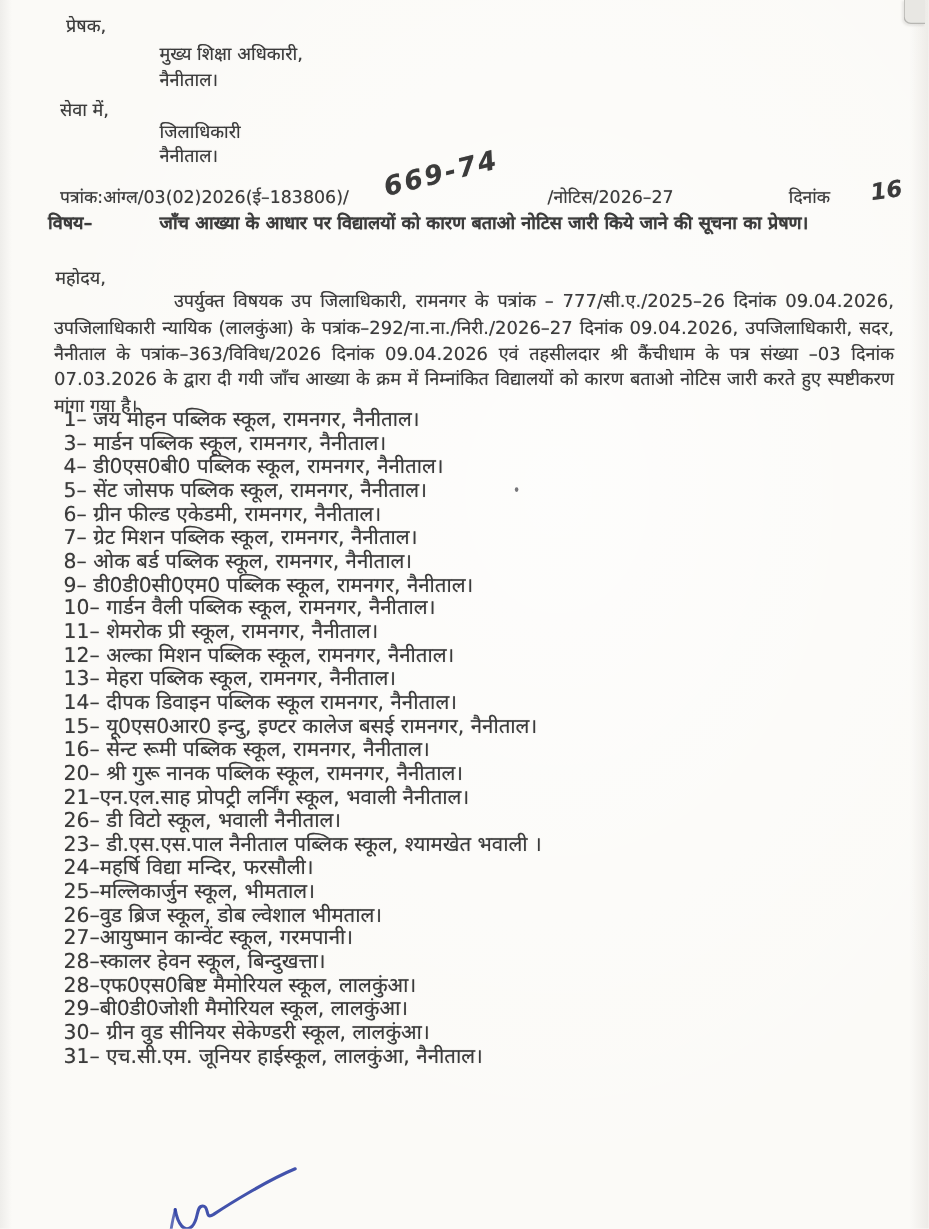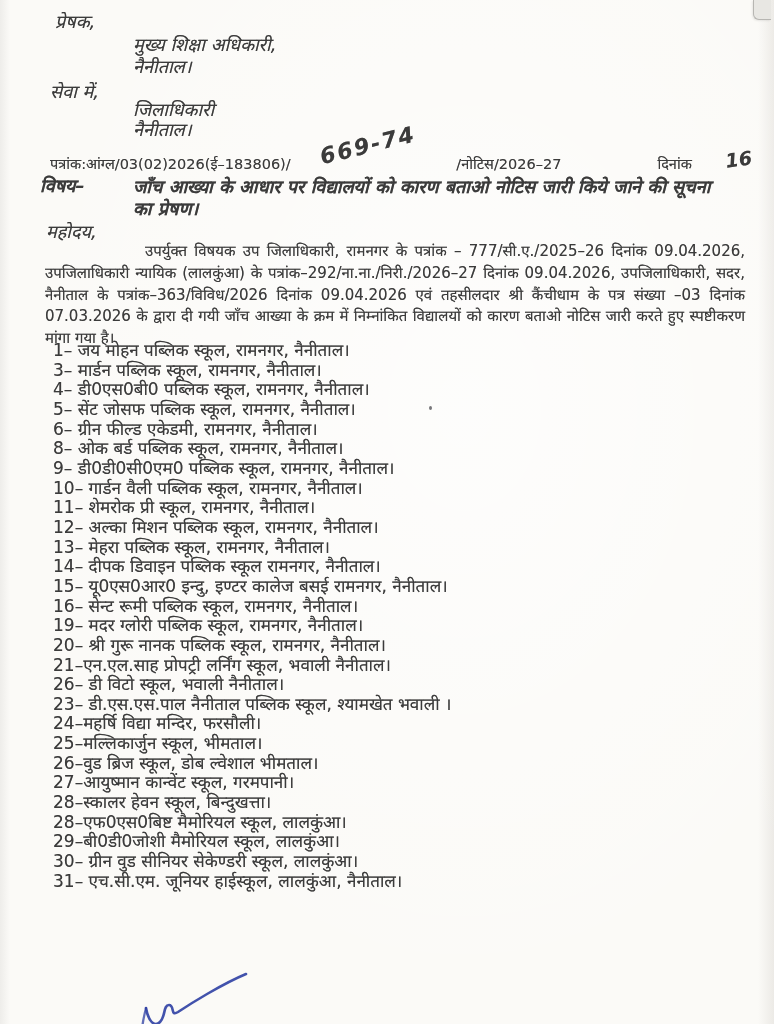--- a/index.html
+++ b/index.html
@@ -10,21 +10,21 @@
     color:#3b3b3b;
   }
   .page{
     position:absolute;inset:0;
     background:
       radial-gradient(ellipse at 60% 40%, rgba(255,255,255,.6), rgba(0,0,0,0) 70%),
       linear-gradient(90deg,#eeedea 0px,#fbfaf7 10px,#fbfaf7 758px,#eceae6 774px),
       #fbfaf7;
   }
   .abs{position:absolute;}
-  .txt{font-size:18px;line-height:20px;white-space:nowrap;font-style:italic;}
+  .txt{font-size:15px;line-height:20px;white-space:nowrap;}
   .soft{text-shadow:0 0 .6px rgba(70,70,70,.55);}
   
   .refline{display:flex;align-items:center;font-size:14.5px;white-space:nowrap;gap:34px;}
   .hand{
     font-size:22px;font-weight:bold;font-style:italic;letter-spacing:2px;
     display:inline-block;transform:rotate(-14deg) translateY(-6px);
     transform-origin:left bottom;
   }
   .hand-day{
     font-size:19px;font-weight:bold;font-style:italic;
@@ -86,20 +86,21 @@
 
 
       <div>3– मार्डन पब्लिक स्कूल, रामनगर, नैनीताल।</div>
 
       <div>4– डी0एस0बी0 पब्लिक स्कूल, रामनगर, नैनीताल।</div>
 
       <div>5– सेंट जोसफ पब्लिक स्कूल, रामनगर, नैनीताल।</div>
 
       <div>6– ग्रीन फील्ड एकेडमी, रामनगर, नैनीताल।</div>
 
+      <div>7– ग्रेट मिशन पब्लिक स्कूल, रामनगर, नैनीताल।</div>
 
       <div>8– ओक बर्ड  पब्लिक स्कूल, रामनगर, नैनीताल।</div>
 
       <div>9– डी0डी0सी0एम0 पब्लिक स्कूल, रामनगर, नैनीताल।</div>
 
       <div>10– गार्डन वैली पब्लिक स्कूल, रामनगर, नैनीताल।</div>
 
       <div>11– शेमरोक प्री स्कूल, रामनगर, नैनीताल।</div>
 
       <div>12– अल्का मिशन पब्लिक स्कूल, रामनगर, नैनीताल।</div>
@@ -107,21 +108,20 @@
       <div>13– मेहरा पब्लिक स्कूल, रामनगर, नैनीताल।</div>
 
       <div>14– दीपक डिवाइन पब्लिक स्कूल रामनगर, नैनीताल।</div>
 
       <div>15– यू0एस0आर0 इन्दु, इण्टर कालेज बसई रामनगर, नैनीताल।</div>
 
       <div>16– सेन्ट रूमी पब्लिक स्कूल, रामनगर, नैनीताल।</div>
 
 
 
-      <div>19– मदर ग्लोरी पब्लिक स्कूल, रामनगर, नैनीताल।</div>
 
       <div>20– श्री गुरू नानक पब्लिक स्कूल, रामनगर, नैनीताल।</div>
 
       <div>21–एन.एल.साह प्रोपट्री लर्निंग स्कूल, भवाली नैनीताल।</div>
 
       <div>26– डी विटो स्कूल, भवाली नैनीताल।</div>
 
       <div>23– डी.एस.एस.पाल नैनीताल पब्लिक स्कूल, श्यामखेत भवाली ।</div>
 
       <div>24–महर्षि विद्या मन्दिर, फरसौली।</div>

